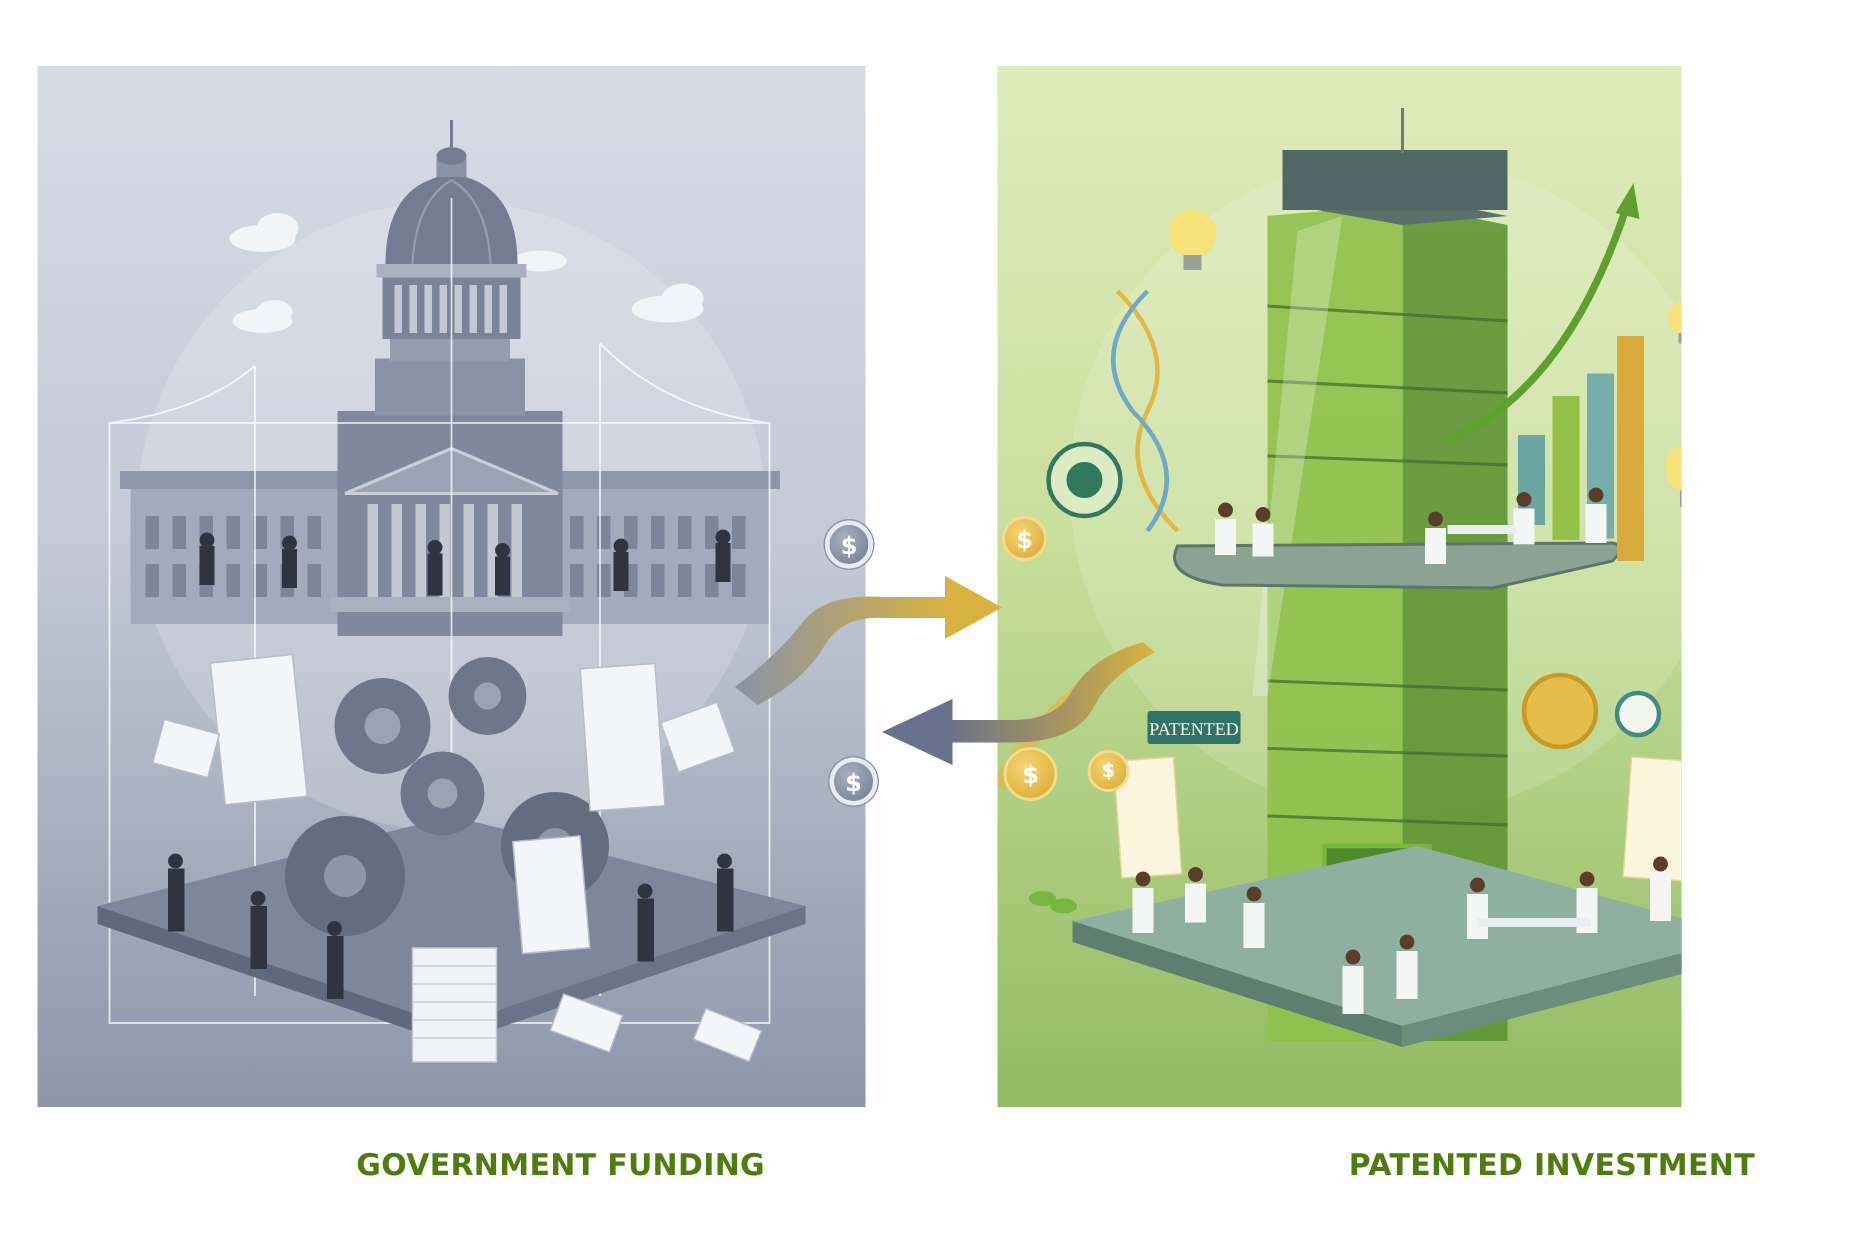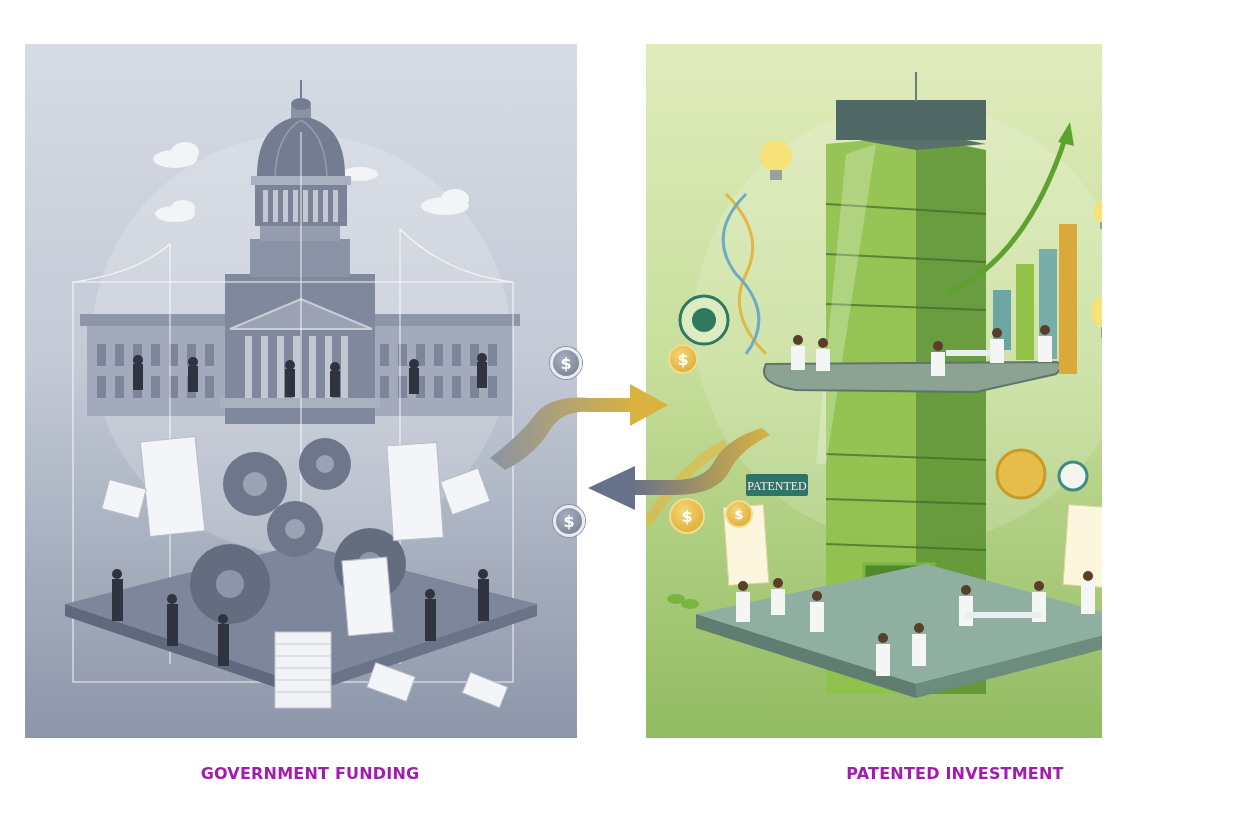--- a/index.html
+++ b/index.html
@@ -1,24 +1,24 @@
 <!DOCTYPE html>
 <html><head>
 <meta charset="utf-8">
 <style>
   * { box-sizing: border-box; margin: 0; padding: 0; }
   html, body { width: 1248px; height: 832px; background: #ffffff; overflow: hidden; }
   body { position: relative; font-family: "DejaVu Sans", "Liberation Sans", sans-serif; }
 
   .panel { position: absolute; top: 44px; height: 694px; overflow: hidden; }
   .panel-left { left: 25px; width: 552px; background: linear-gradient(180deg, #d6dbe4 0%, #c4cad6 45%, #8d96a9 100%); }
-  .panel-right { left: 646px; width: 456px; background: linear-gradient(180deg, #e0ebbc 0%, #c8df9c 45%, #92bb62 100%); }
+  .panel-right { left: 665px; width: 456px; background: linear-gradient(180deg, #e0ebbc 0%, #c8df9c 45%, #92bb62 100%); }
   .panel svg { position: absolute; left: 0; top: 0; }
 
-  .caption { position: absolute; top: 764px; font-weight: bold; font-size: 16px; color: #a21caf; letter-spacing: 0.2px; text-align: center; }
+  .caption { position: absolute; top: 764px; font-weight: bold; font-size: 20px; color: #4d7c0f; letter-spacing: 0.2px; text-align: right; }
   .caption-left { left: 110px; width: 400px; }
   .caption-right { left: 740px; width: 430px; }
 
   .coin { position: absolute; width: 32px; height: 32px; border-radius: 50%; display: flex; align-items: center; justify-content: center; font-weight: bold; font-size: 16px; }
   .coin-silver { background: radial-gradient(circle at 40% 35%, #a9b1c0, #707a8f); border: 3px solid #e8ebf0; color: #ffffff; box-shadow: 0 0 0 1px #8a93a5; }
   .coin-gold { background: radial-gradient(circle at 40% 35%, #f7d777, #d7a52a); border: 2px solid #f3dc8c; color: #ffffff; }
 
   .flows { position: absolute; left: 480px; top: 340px; }
 </style>
 </head>

